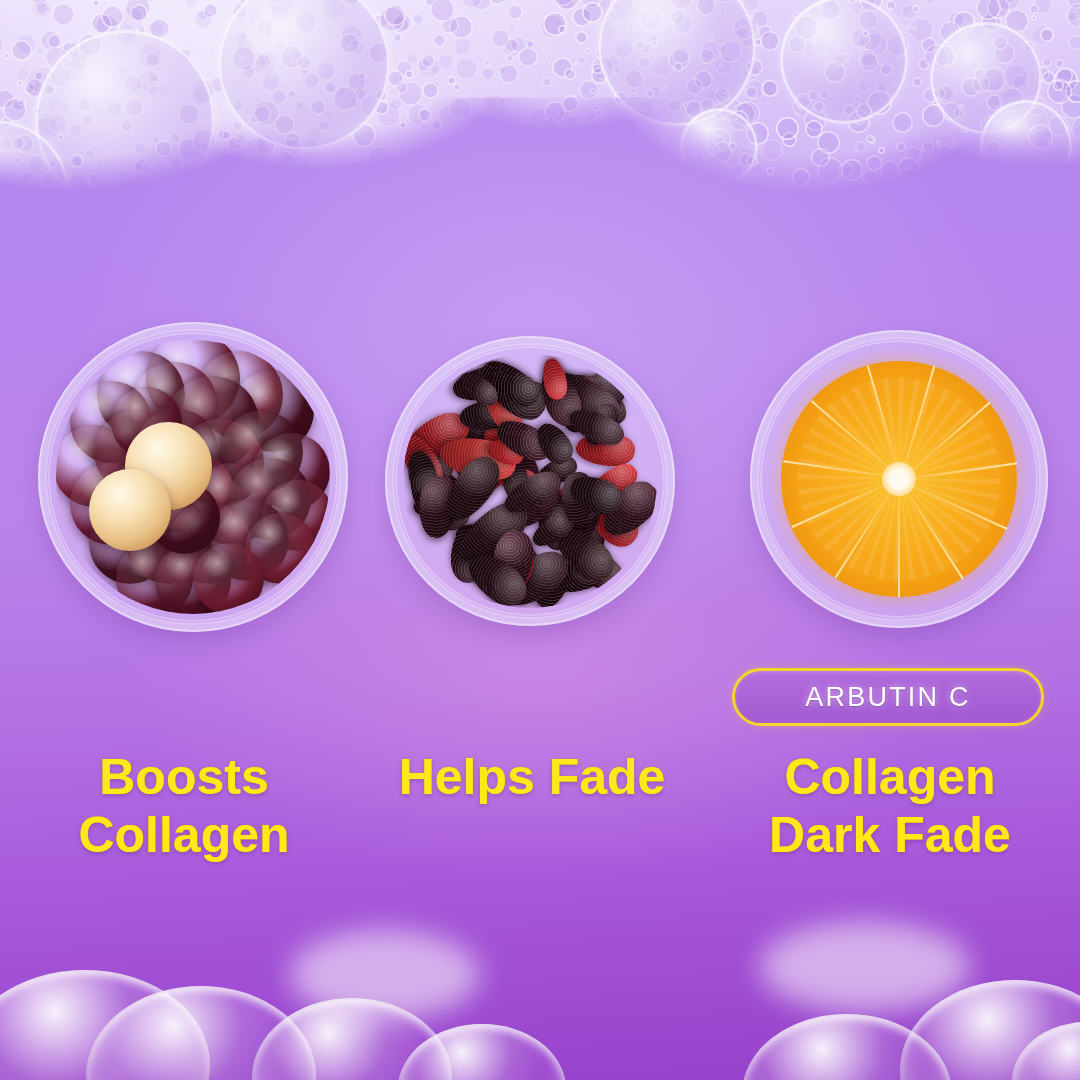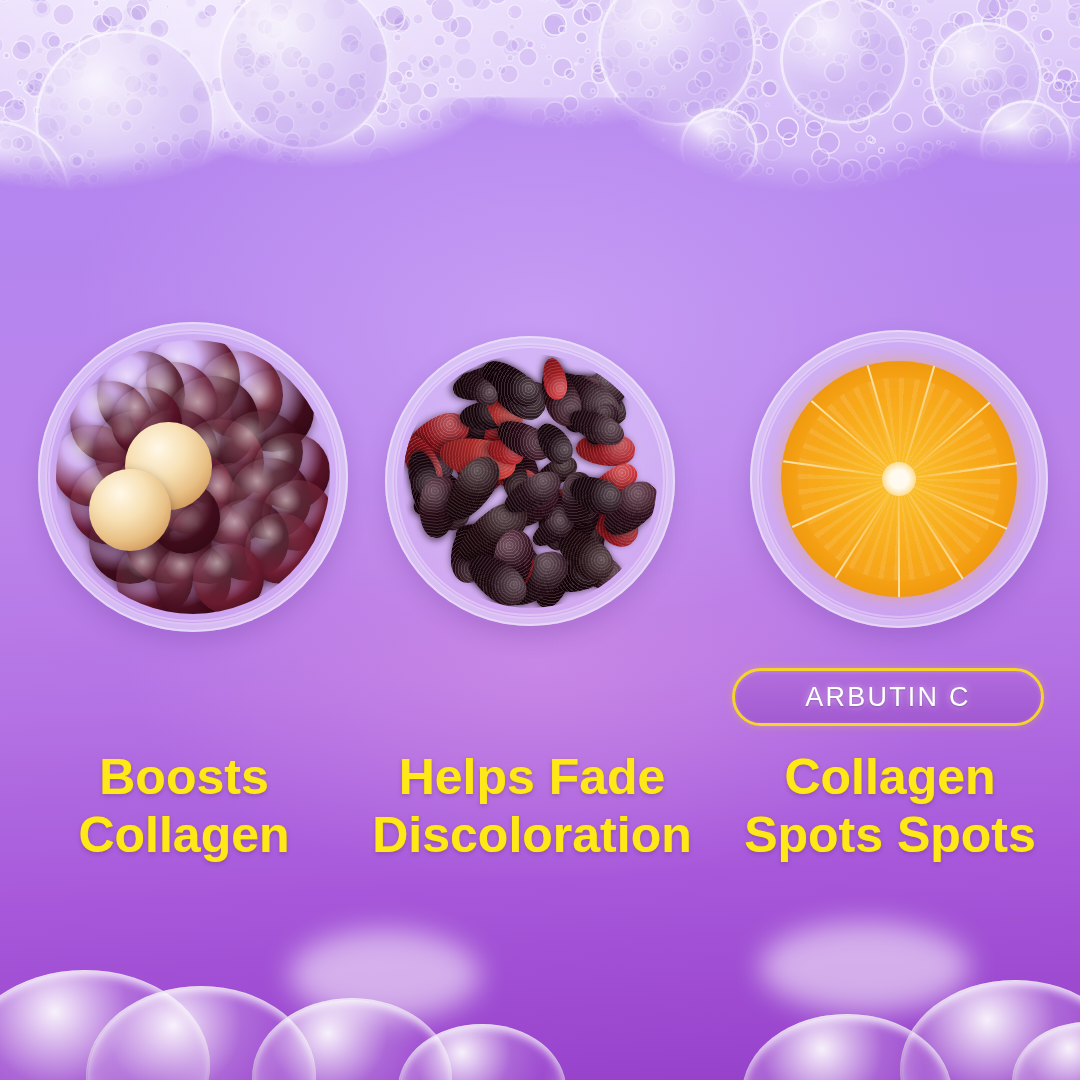--- a/index.html
+++ b/index.html
@@ -1117,25 +1117,24 @@
     </div>
   </div>
 
   <div class="benefits">
     <div class="benefit b1">
       <div>Boosts</div>
       <div>Collagen</div>
     </div>
     <div class="benefit b2">
       <div>Helps Fade</div>
-      <div>Discoloration</div>
     </div>
     <div class="benefit b3">
       <div>Collagen</div>
-      <div>Spots Spots</div>
+      <div>Dark Fade</div>
     </div>
   </div>
 
   <div class="foam-bot">
     <div class="haze" style="left:290px; top:-6px;  width:190px; height:90px;"></div>
     <div class="haze" style="left:760px; top:-14px; width:210px; height:90px;"></div>
     <div class="dome" style="left:-40px; top:34px;  width:250px; height:190px;"></div>
     <div class="dome" style="left:86px;  top:50px;  width:230px; height:180px;"></div>
     <div class="dome" style="left:252px; top:62px;  width:200px; height:160px;"></div>
     <div class="dome" style="left:398px; top:88px;  width:168px; height:130px;"></div>

